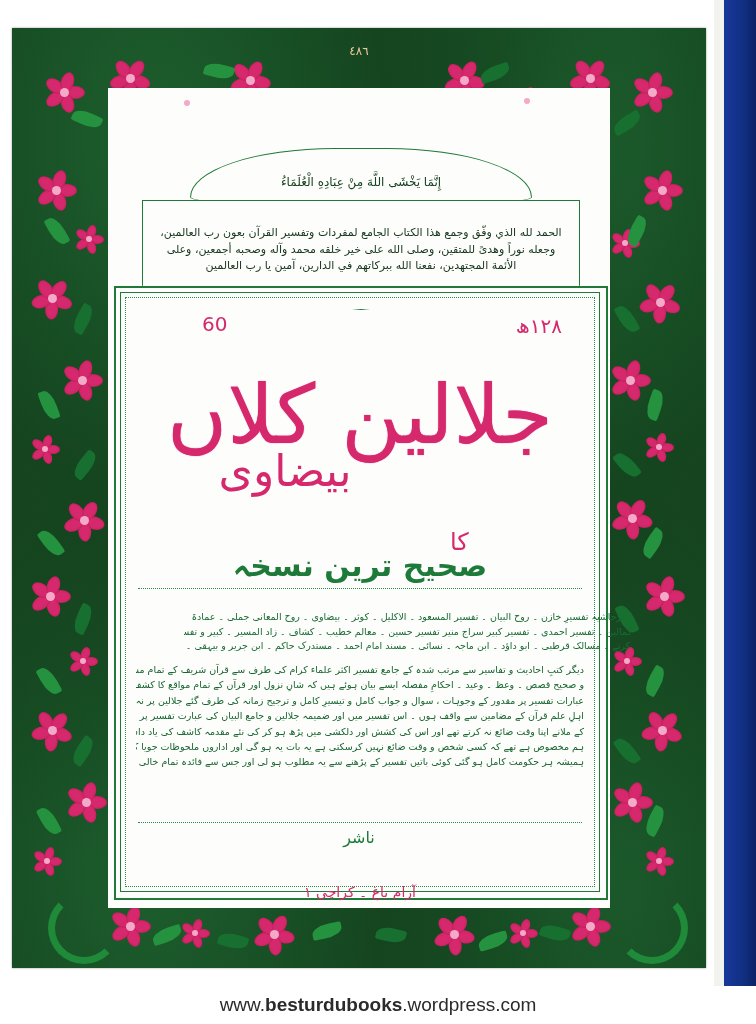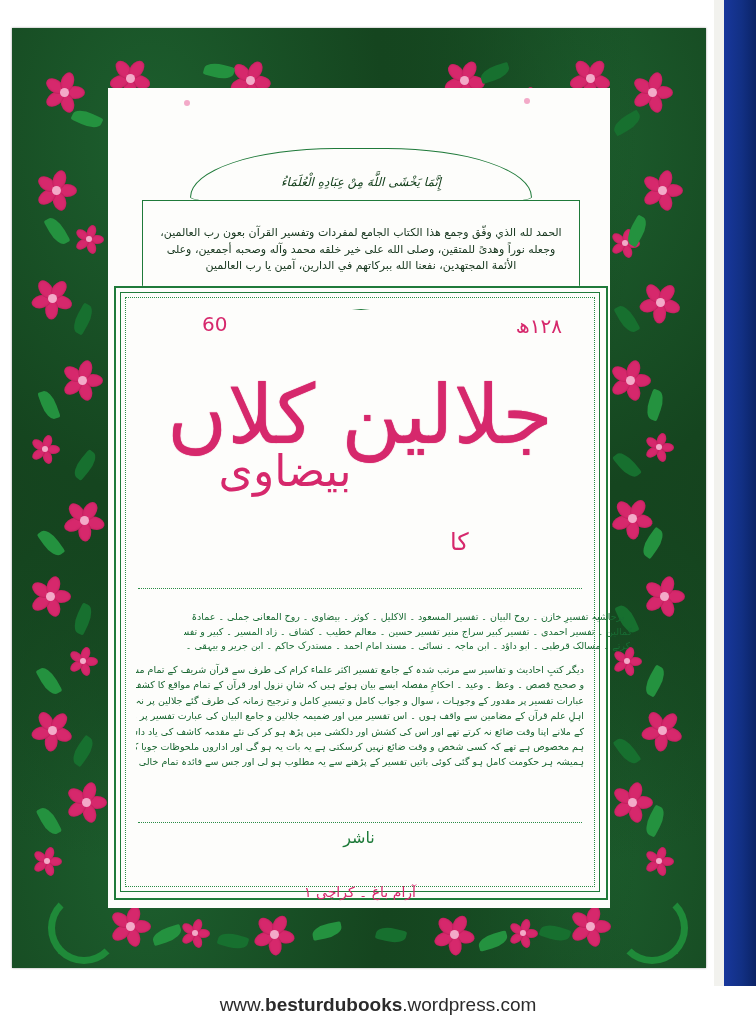--- a/index.html
+++ b/index.html
@@ -104,21 +104,20 @@
     top: 120px;
     width: 340px;
     height: 56px;
     background: #fdfdfb;
     border: 1px solid #1f7a3a;
     border-radius: 50% 50% 46% 46% / 100% 100% 18% 18%;
     display: flex;
     align-items: center;
     justify-content: center;
     overflow: hidden;
-    font-style: italic;
   }
   #ribbon-text {
     direction: rtl;
     color: #17421f;
     font-size: 12px;
     line-height: 1.25;
     text-align: center;
     padding: 14px 16px 4px;
     font-family: "DejaVu Sans", sans-serif;
   }
@@ -382,20 +381,21 @@
 
 <div id="page">
 
   <div id="binding-inner"></div>
   <div id="binding"></div>
 
   <div id="cover">
 
     <div id="floral-band"></div>
 
+    <div id="page-number">٤٨٦</div>
 
     <div class="flower" style="left:30px;  top:42px;">
       <div class="petal" style="transform:rotate(0deg) translateX(11px)"></div>
       <div class="petal" style="transform:rotate(72deg) translateX(11px)"></div>
       <div class="petal" style="transform:rotate(144deg) translateX(11px)"></div>
       <div class="petal" style="transform:rotate(216deg) translateX(11px)"></div>
       <div class="petal" style="transform:rotate(288deg) translateX(11px)"></div>
       <div class="core"></div>
     </div>
     <div class="flower" style="left:96px; top:28px;">
@@ -736,20 +736,21 @@
     <div class="rule" id="rule-dotted"></div>
 
     <div id="title-zone">
       <div id="marker-right">١٢٨ھ</div>
       <div id="marker-left">60</div>
       <div id="title-main">جلالين كلاں</div>
       <div id="title-sub">بیضاوی</div>
       <div id="title-kaaf">کا</div>
     </div>
 
+    <div id="edition-line">صحیح ترین نسخہ</div>
 
     <div class="divider" id="divider-1"></div>
 
     <div id="commentaries">
       <div class="line">برحاشیہ تفسیرِ خازن ۔ روح البیان ۔ تفسیر المسعود ۔ الاکلیل ۔ کوثر ۔ بیضاوی ۔ روح المعانی جملی ۔ عمادۃ</div>
       <div class="line">کمالین ۔ تفسیر احمدی ۔ تفسیر کبیر سراج منیر تفسیر حسین ۔ معالم خطیب ۔ کشاف ۔ زاد المسیر ۔ کبیر و تفسیر</div>
       <div class="line">کرتے ۔ مسالک قرطبی ۔ ابو داؤد ۔ ابن ماجہ ۔ نسائی ۔ مسند امام احمد ۔ مستدرک حاکم ۔ ابن جریر و بیہقی ۔</div>
     </div>
 
     <div id="blurb">

